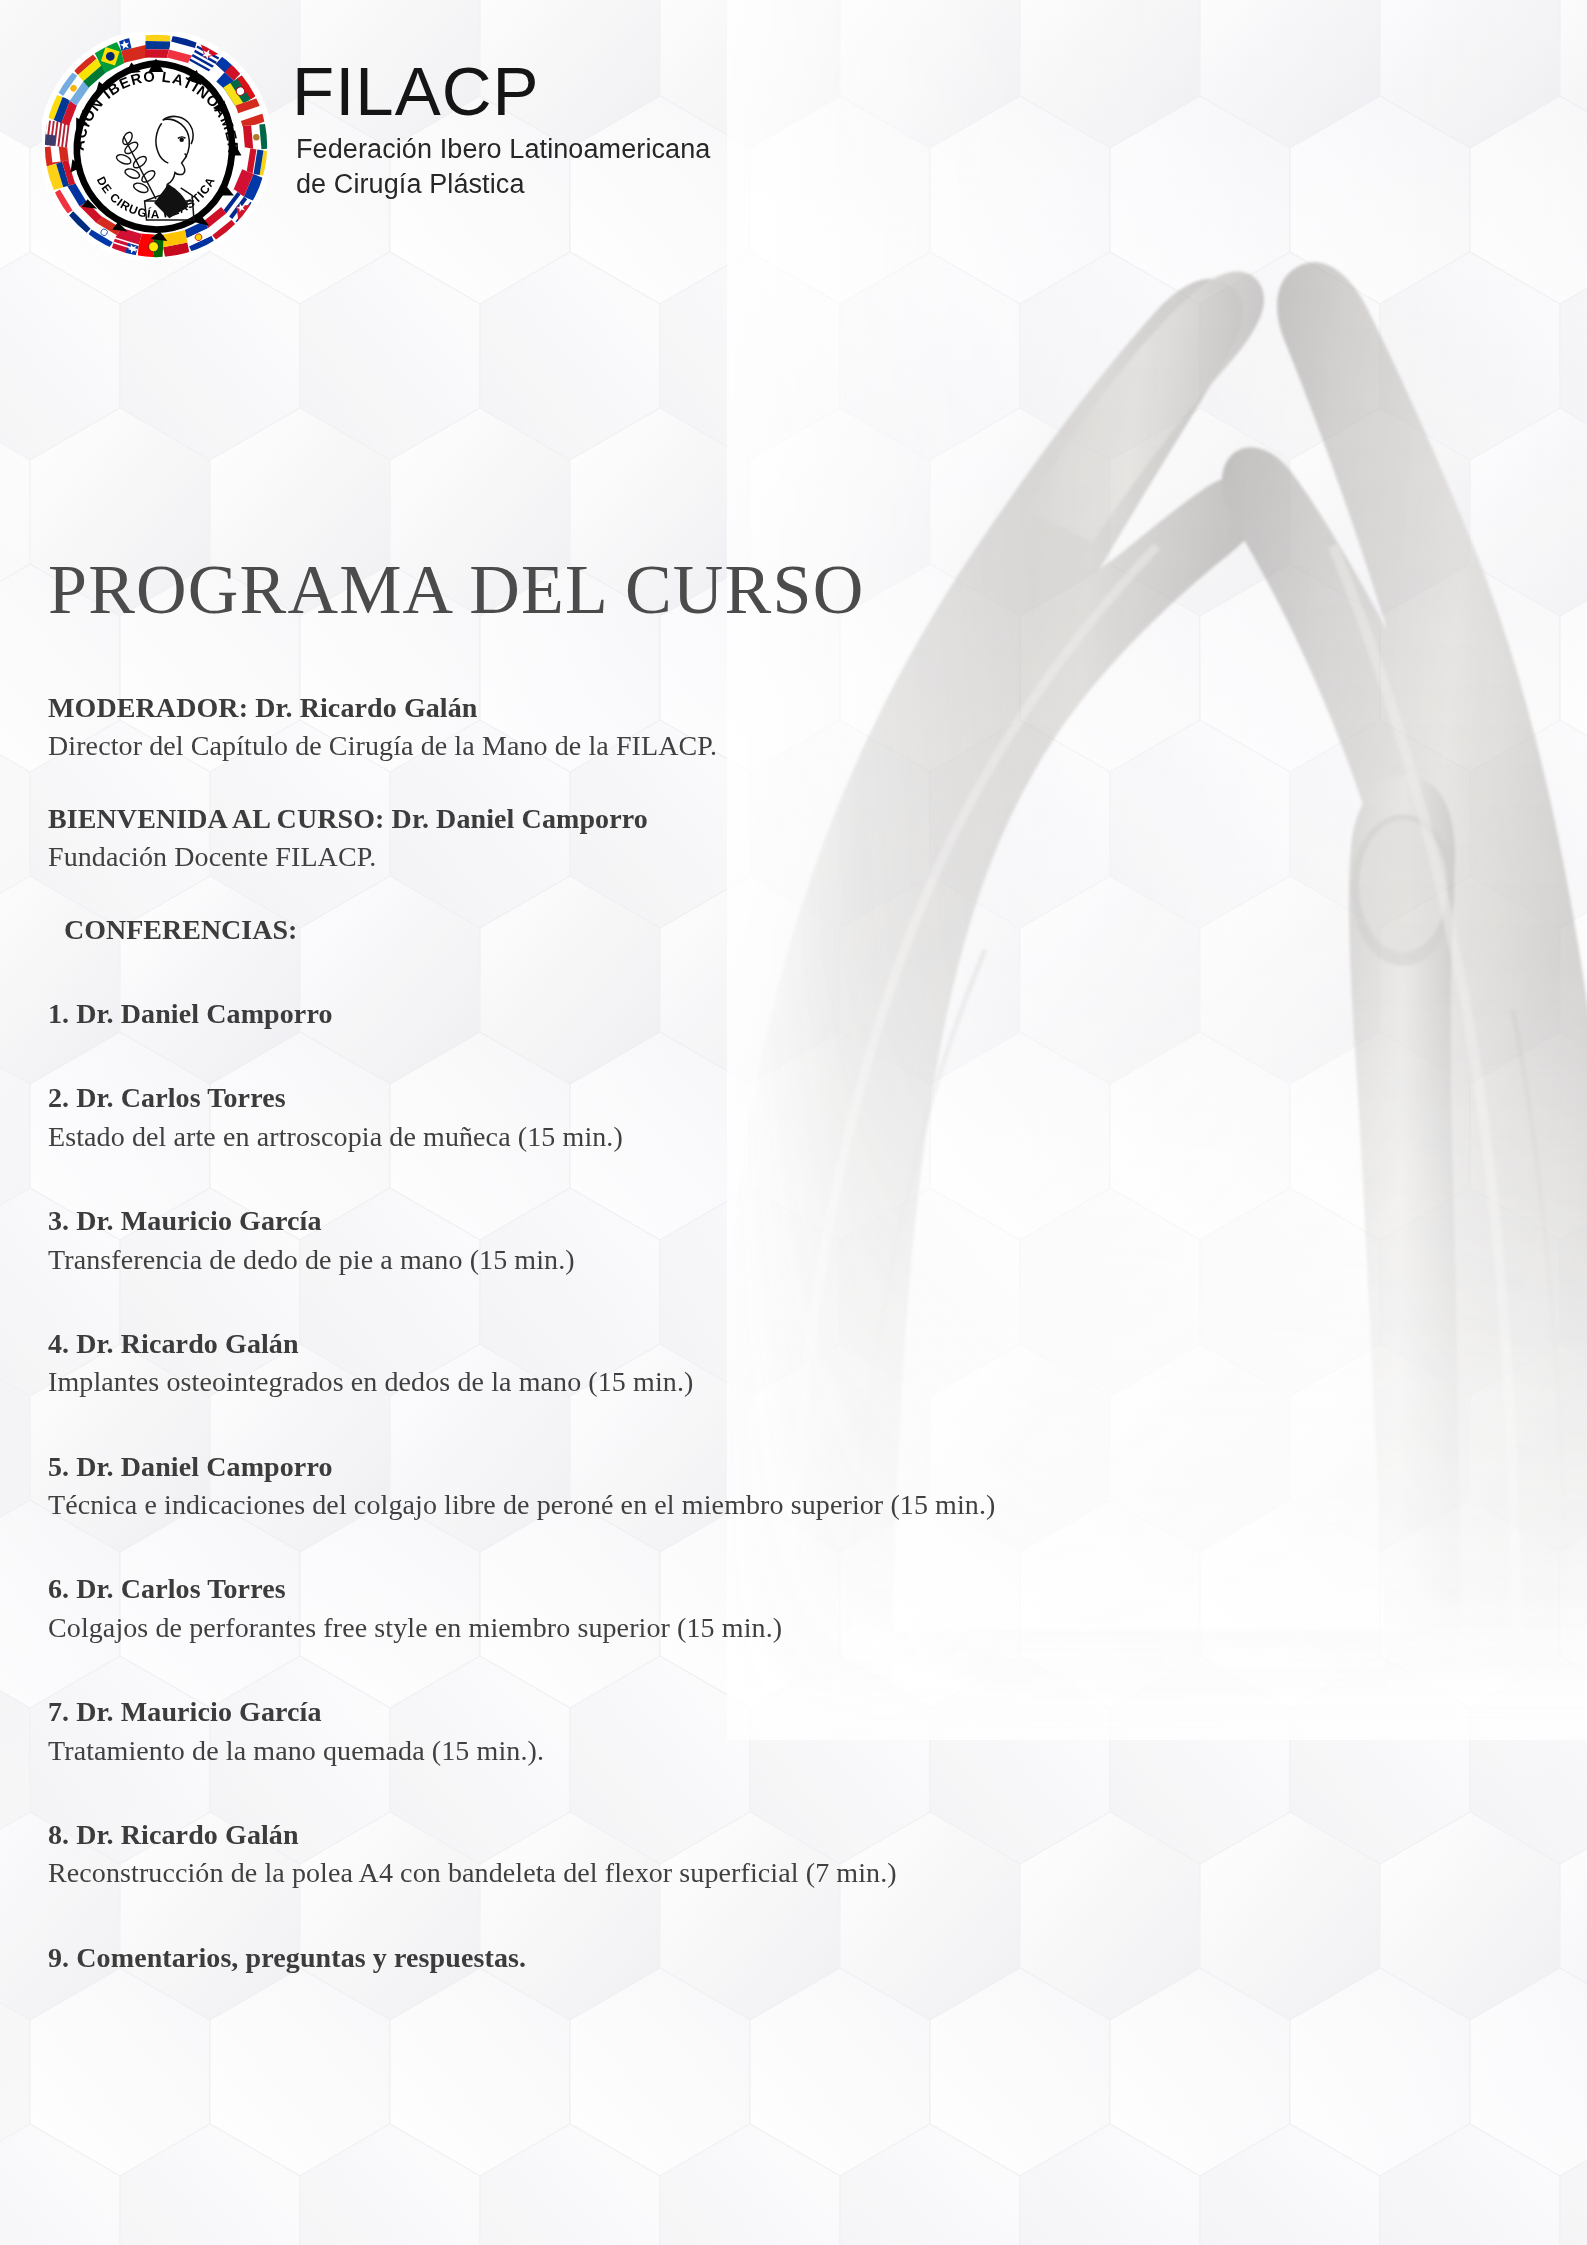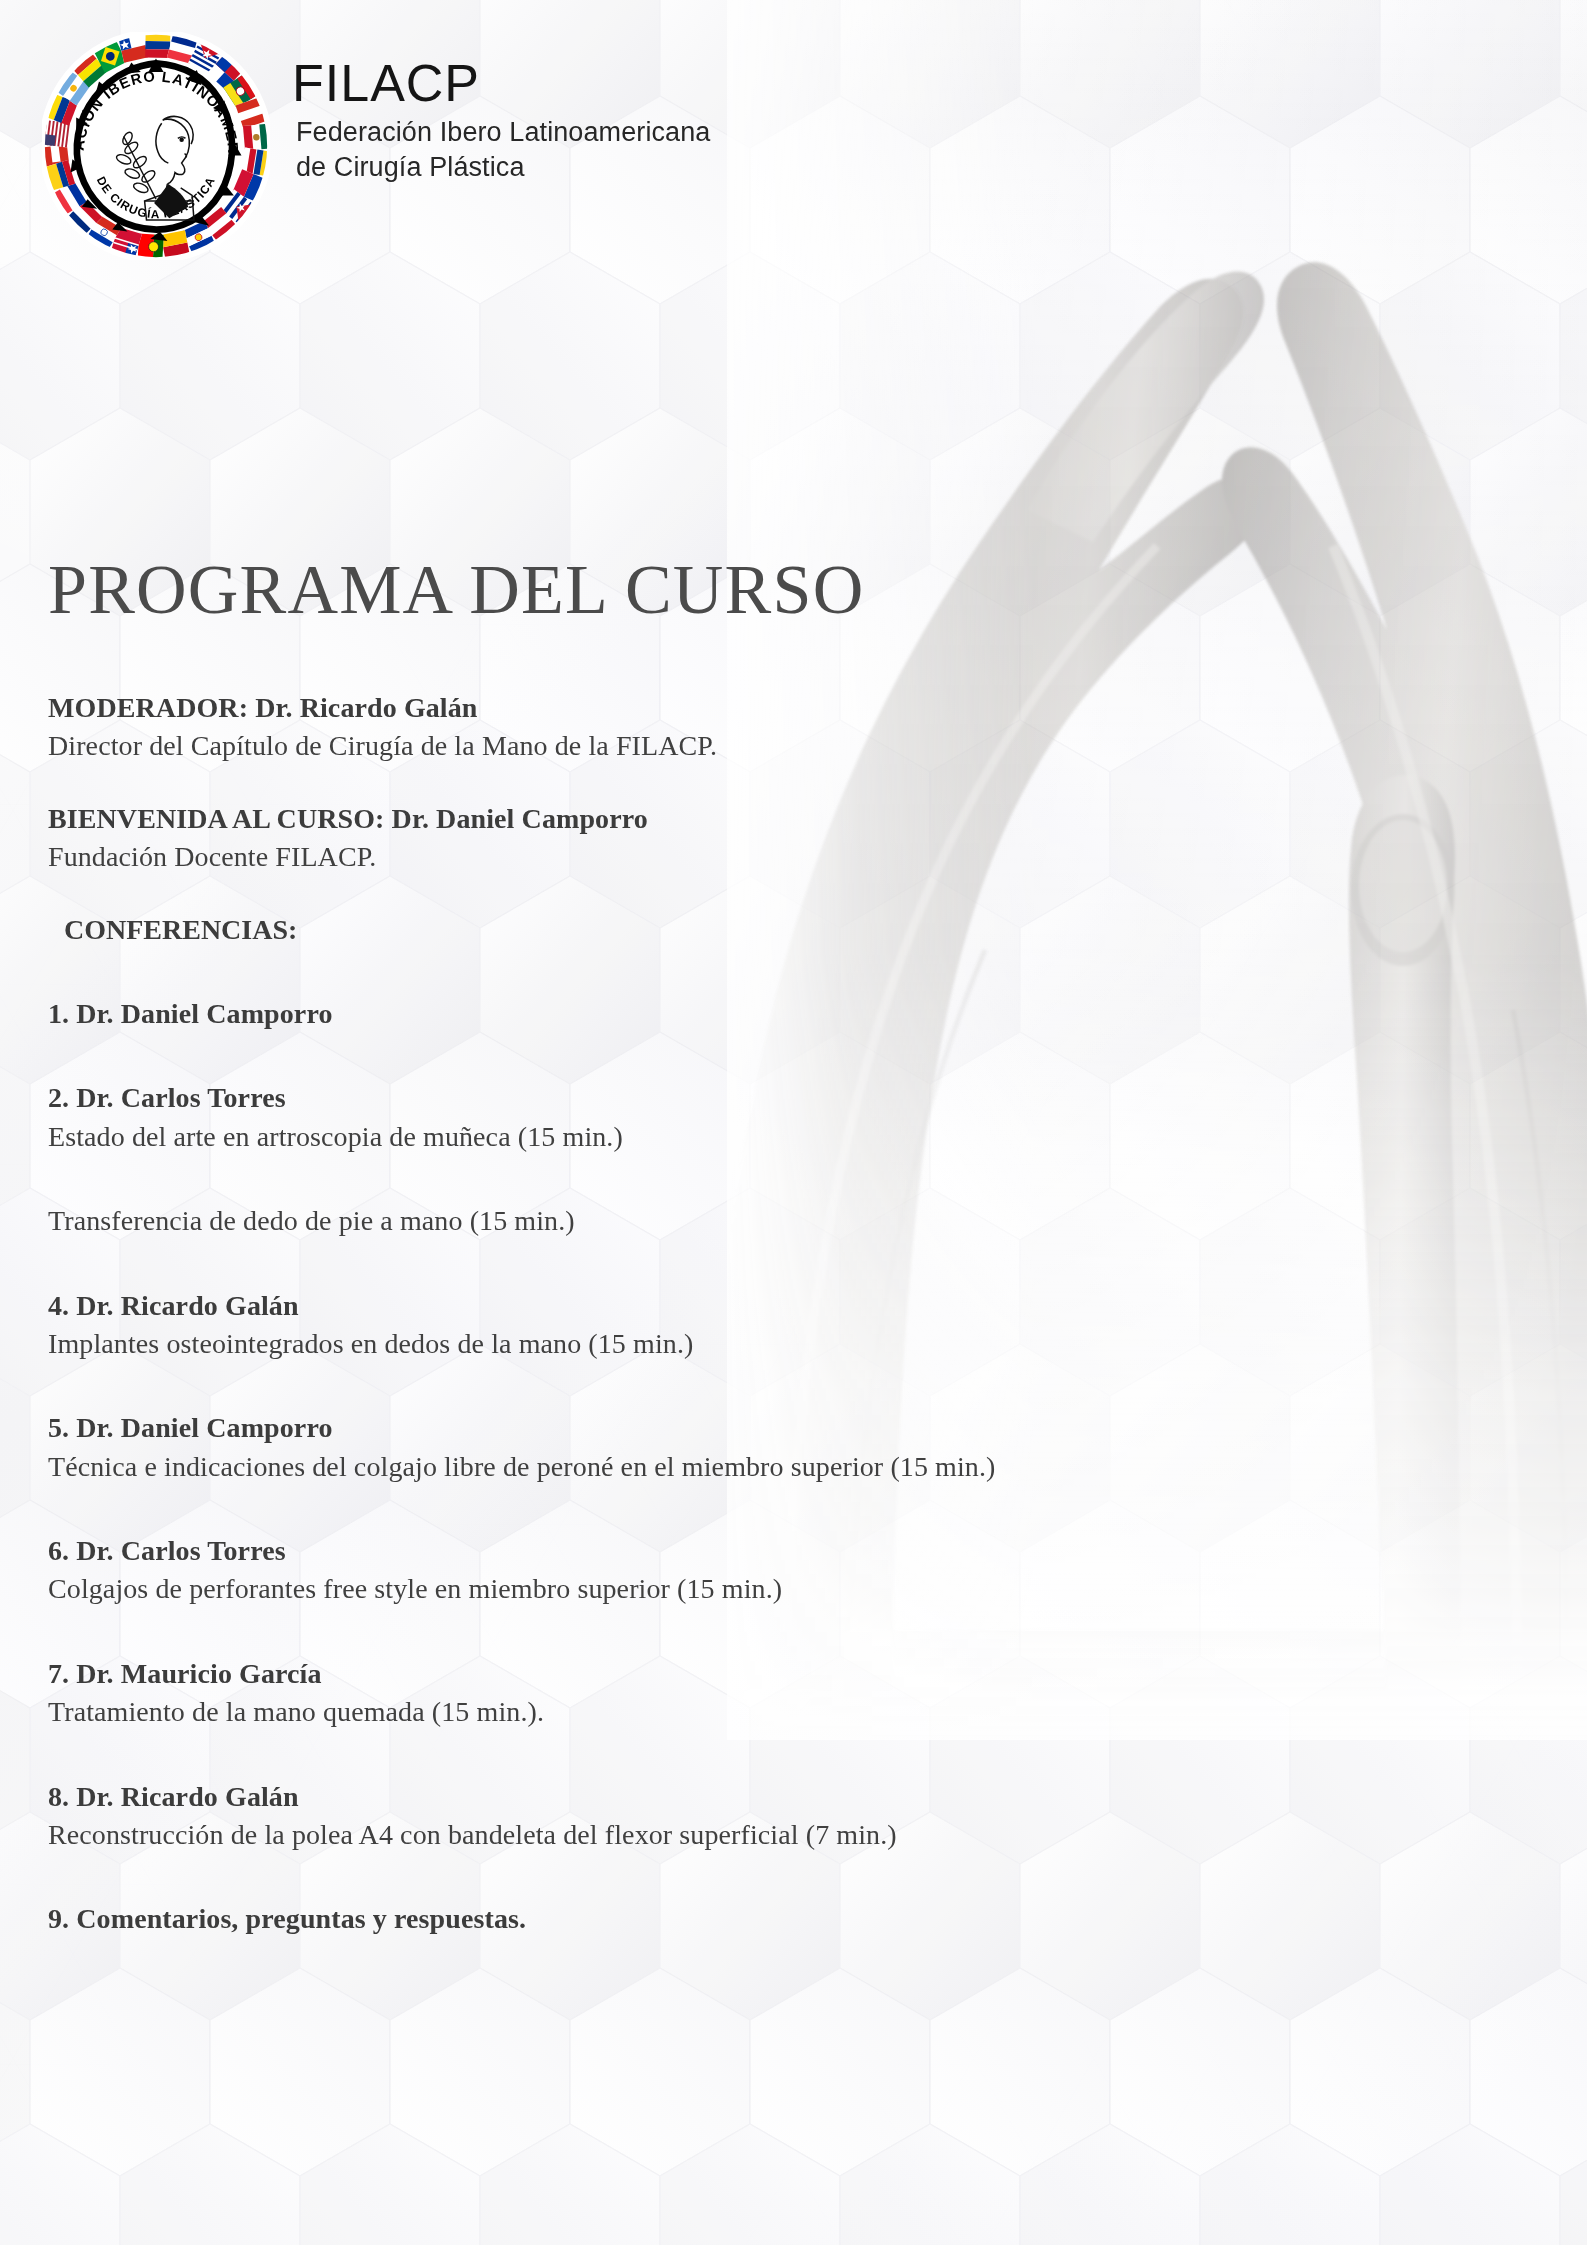--- a/index.html
+++ b/index.html
@@ -77,21 +77,21 @@
     gap: 22px;
   }
   .logo-mark { width: 228px; height: 228px; flex: 0 0 auto; }
   .logo-mark svg { display:block; width:100%; height:100%; }
 
   .logo-words {
     padding-top: 26px;
     font-family: "Liberation Sans", "DejaVu Sans", sans-serif;
   }
   .brand-name {
-    font-size: 52px;
+    font-size: 69px;
     letter-spacing: 1px;
     color: #151515;
     font-weight: 400;
     line-height: .98;
     margin: 0;
     font-family: "Liberation Sans", "DejaVu Sans", sans-serif;
   }
   .brand-sub {
     font-size: 27px;
     color: #272727;
@@ -748,20 +748,21 @@
     </div>
 
     <div class="talk">
       <p class="lead">1. Dr. Daniel Camporro</p>
     </div>
     <div class="talk">
       <p class="lead">2. Dr. Carlos Torres</p>
       <p class="detail">Estado del arte en artroscopia de muñeca (15 min.)</p>
     </div>
     <div class="talk">
+      <p class="lead">3. Dr. Mauricio García</p>
       <p class="detail">Transferencia de dedo de pie a mano (15 min.)</p>
     </div>
     <div class="talk">
       <p class="lead">4. Dr. Ricardo Galán</p>
       <p class="detail">Implantes osteointegrados en dedos de la mano (15 min.)</p>
     </div>
     <div class="talk">
       <p class="lead">5. Dr. Daniel Camporro</p>
       <p class="detail">Técnica e indicaciones del colgajo libre de peroné en el miembro superior (15 min.)</p>
     </div>

